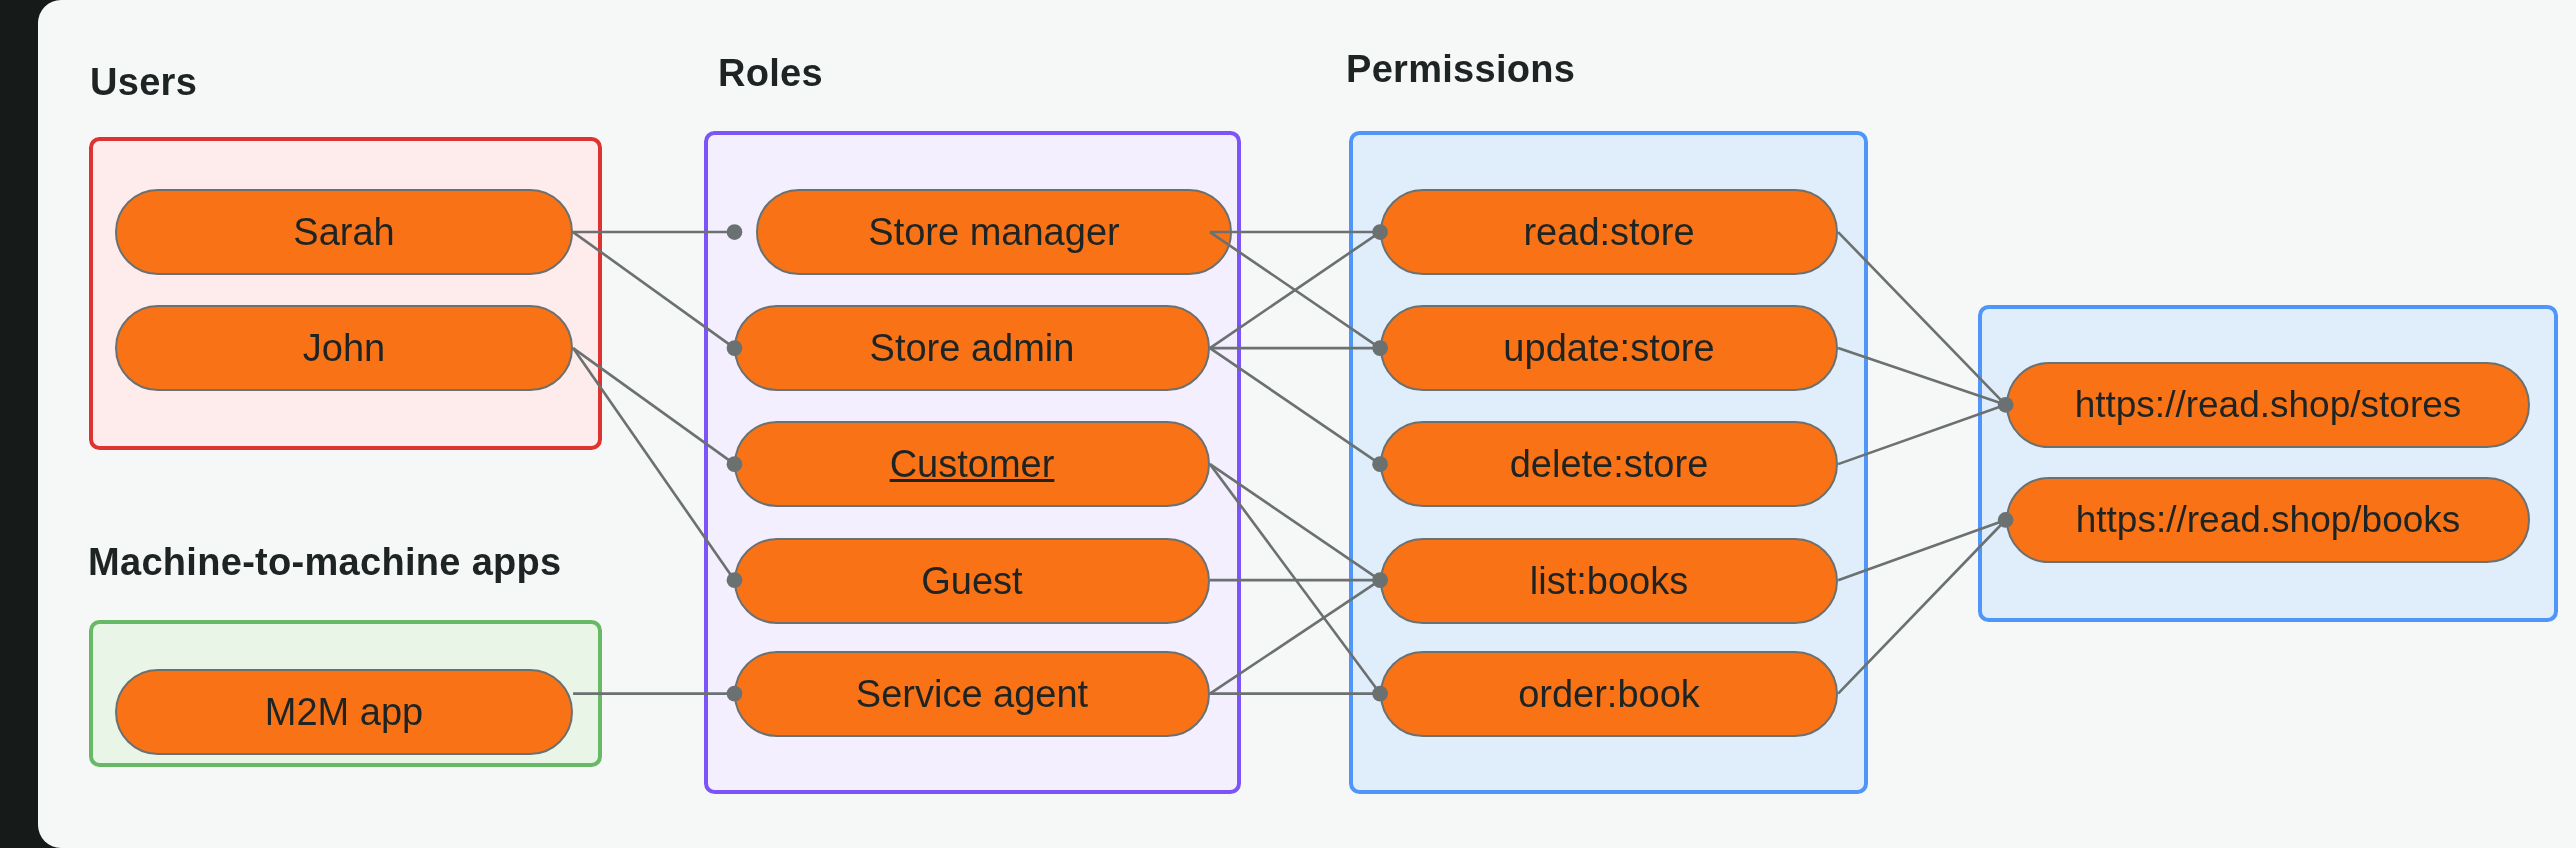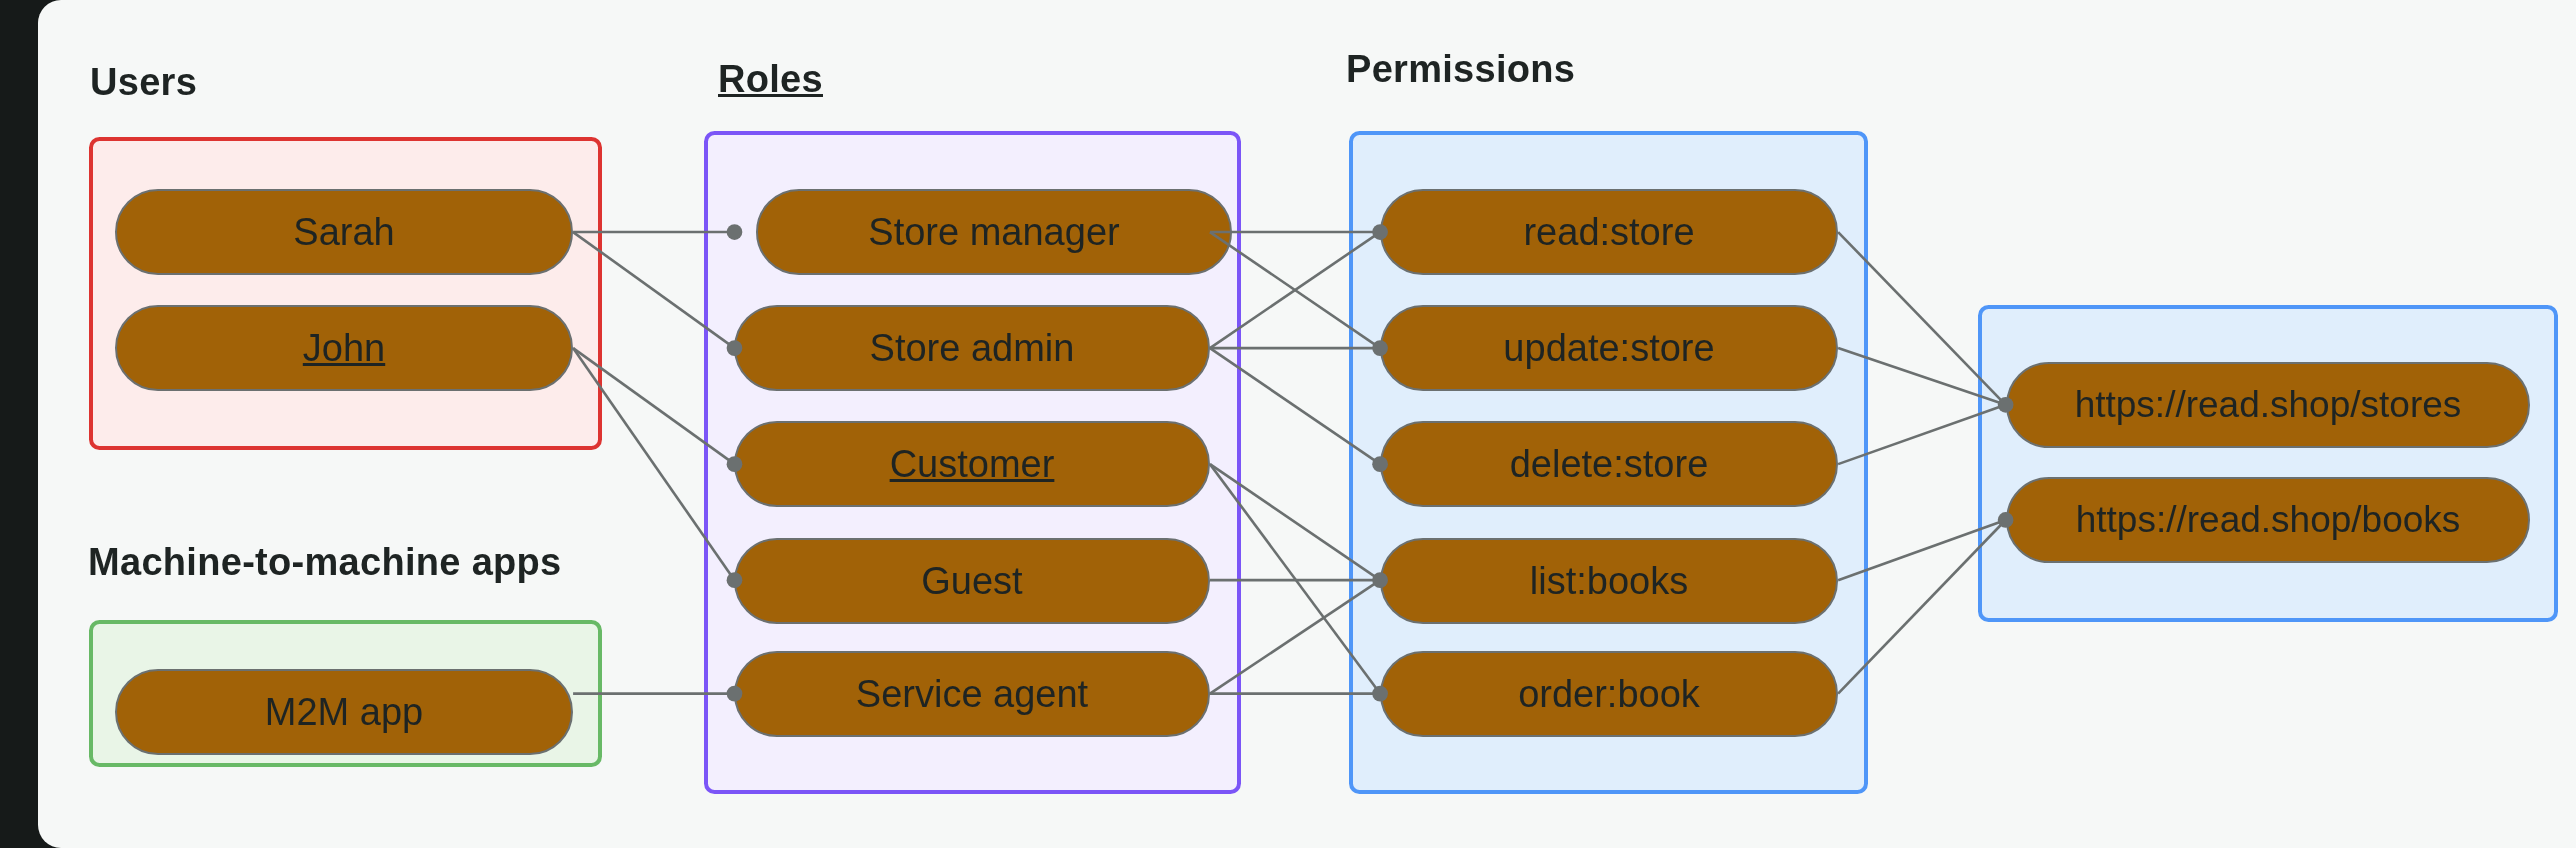--- a/index.html
+++ b/index.html
@@ -15,48 +15,48 @@
   }
   .gbox{
     position:absolute;border:4.4px solid;border-radius:10.5px;box-sizing:border-box;
   }
   #box-users{left:51px;top:137px;width:513px;height:313px;border-color:#dd3431;background:#fdeceb;}
   #box-m2m{left:51px;top:620px;width:513px;height:147px;border-color:#68b966;background:#e9f5e7;}
   #box-roles{left:666px;top:131px;width:537px;height:663px;border-color:#7b55f7;background:#f3effe;}
   #box-perms{left:1311px;top:131px;width:519px;height:663px;border-color:#4f96f8;background:#e0eefc;}
   #box-api{left:1940px;top:305px;width:580px;height:317px;border-color:#4f96f8;background:#e0eefc;}
   .pill{
-    position:absolute;height:86px;background:#a16207;border:2.6px solid #6b7070;
+    position:absolute;height:86px;background:#f97316;border:2.6px solid #6b7070;
     border-radius:52px;box-sizing:border-box;z-index:3;
     display:flex;align-items:center;justify-content:center;
     font-size:38px;color:#1e2423;white-space:nowrap;
   }
   .pill.api-pill{font-size:37px;}
   #edges{position:absolute;left:0;top:0;z-index:5;pointer-events:none;}
 </style>
 </head>
 <body>
 
 <div class="panel">
 
   <div class="group-label" style="left:52px;top:61px;">Users</div>
   <div class="group-label" style="left:50px;top:541px;">Machine-to-machine apps</div>
-  <div class="group-label" style="left:680px;top:58px;text-decoration:underline;">Roles</div>
+  <div class="group-label" style="left:680px;top:52px;">Roles</div>
   <div class="group-label" style="left:1308px;top:48px;">Permissions</div>
 
   <div class="gbox" id="box-users"></div>
   <div class="gbox" id="box-m2m"></div>
   <div class="gbox" id="box-roles"></div>
   <div class="gbox" id="box-perms"></div>
   <div class="gbox" id="box-api"></div>
 
   <div class="pill" style="left:77px;top:189px;width:458px;">
     <span>Sarah</span>
   </div>
-  <div class="pill" style="left:77px;top:305px;width:458px;text-decoration:underline;">
+  <div class="pill" style="left:77px;top:305px;width:458px;">
     <span>John</span>
   </div>
 
   <div class="pill" style="left:77px;top:669px;width:458px;">
     <span>M2M app</span>
   </div>
 
   <div class="pill" style="left:718px;top:189px;width:476px;">
     <span>Store manager</span>
   </div>

